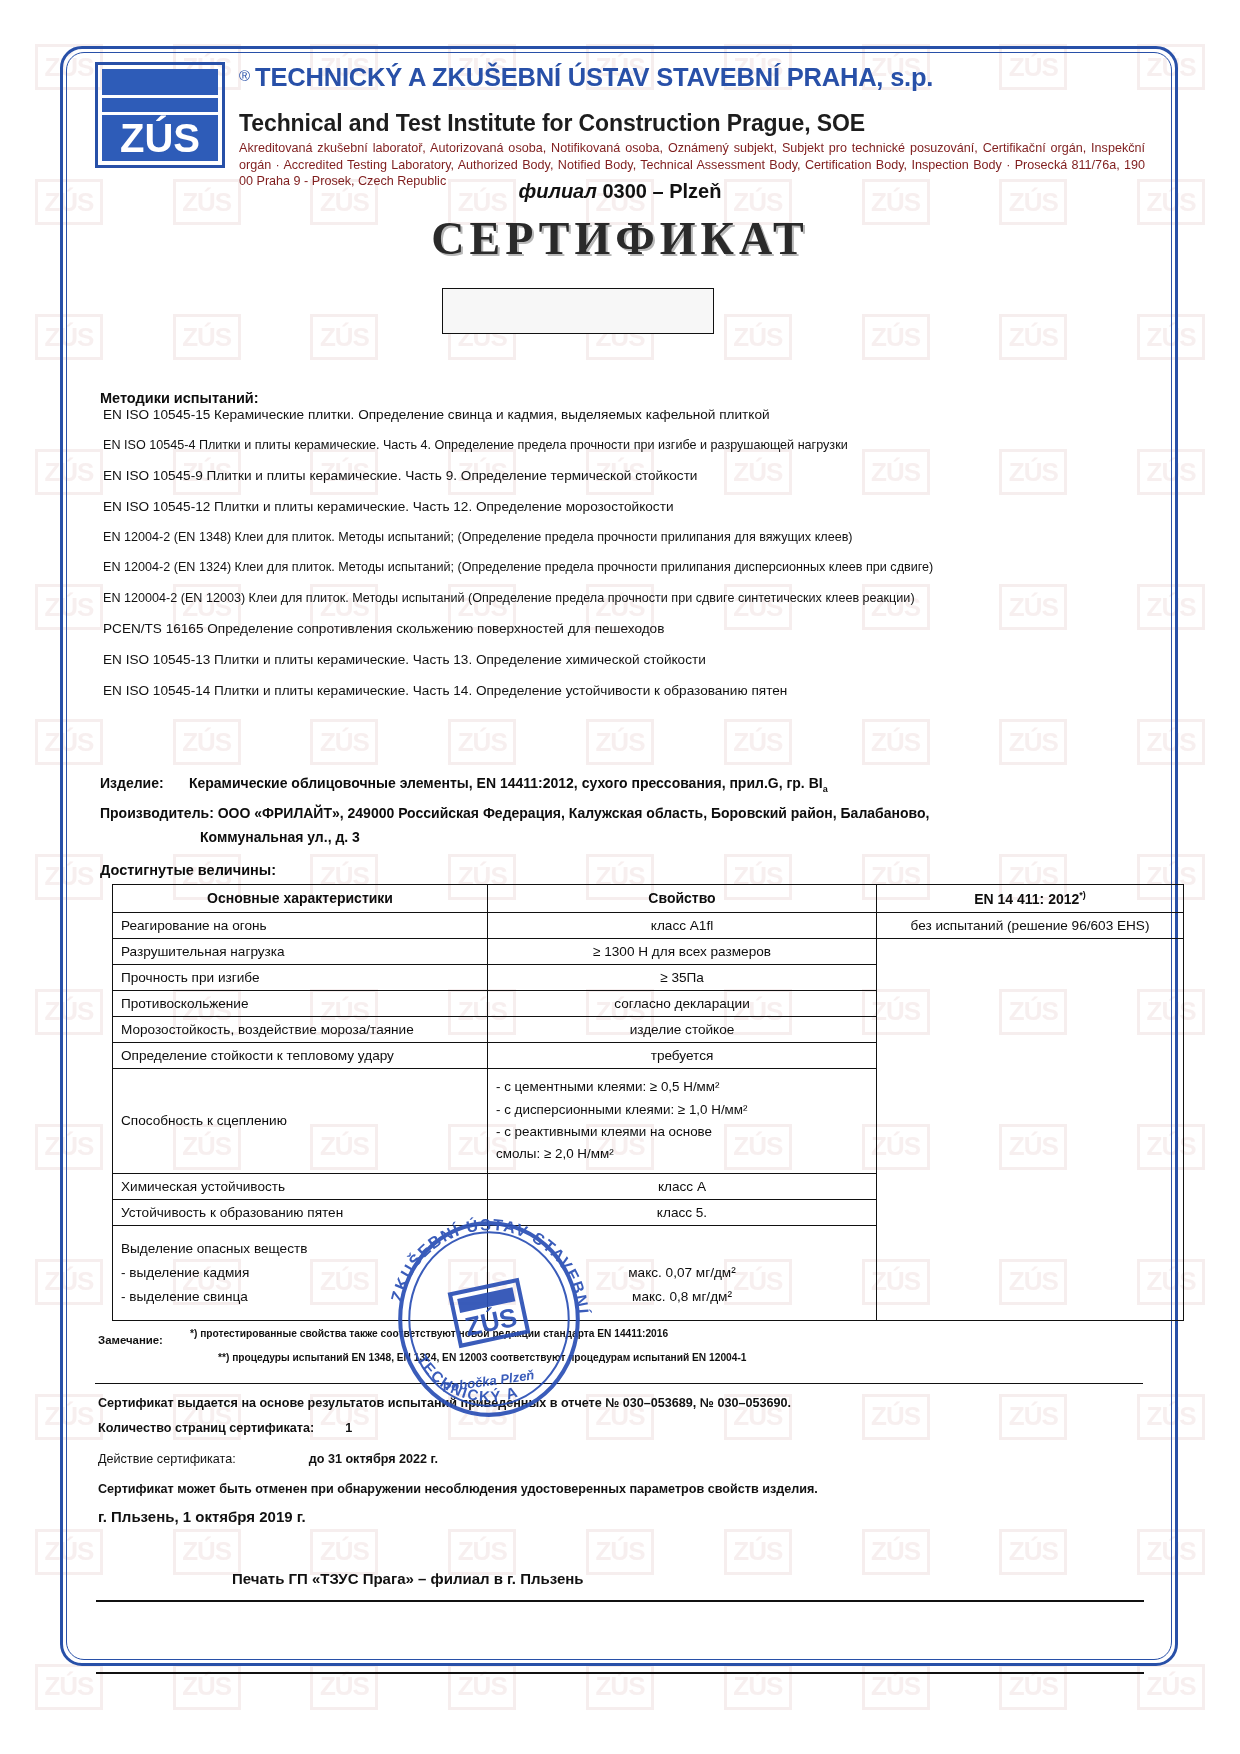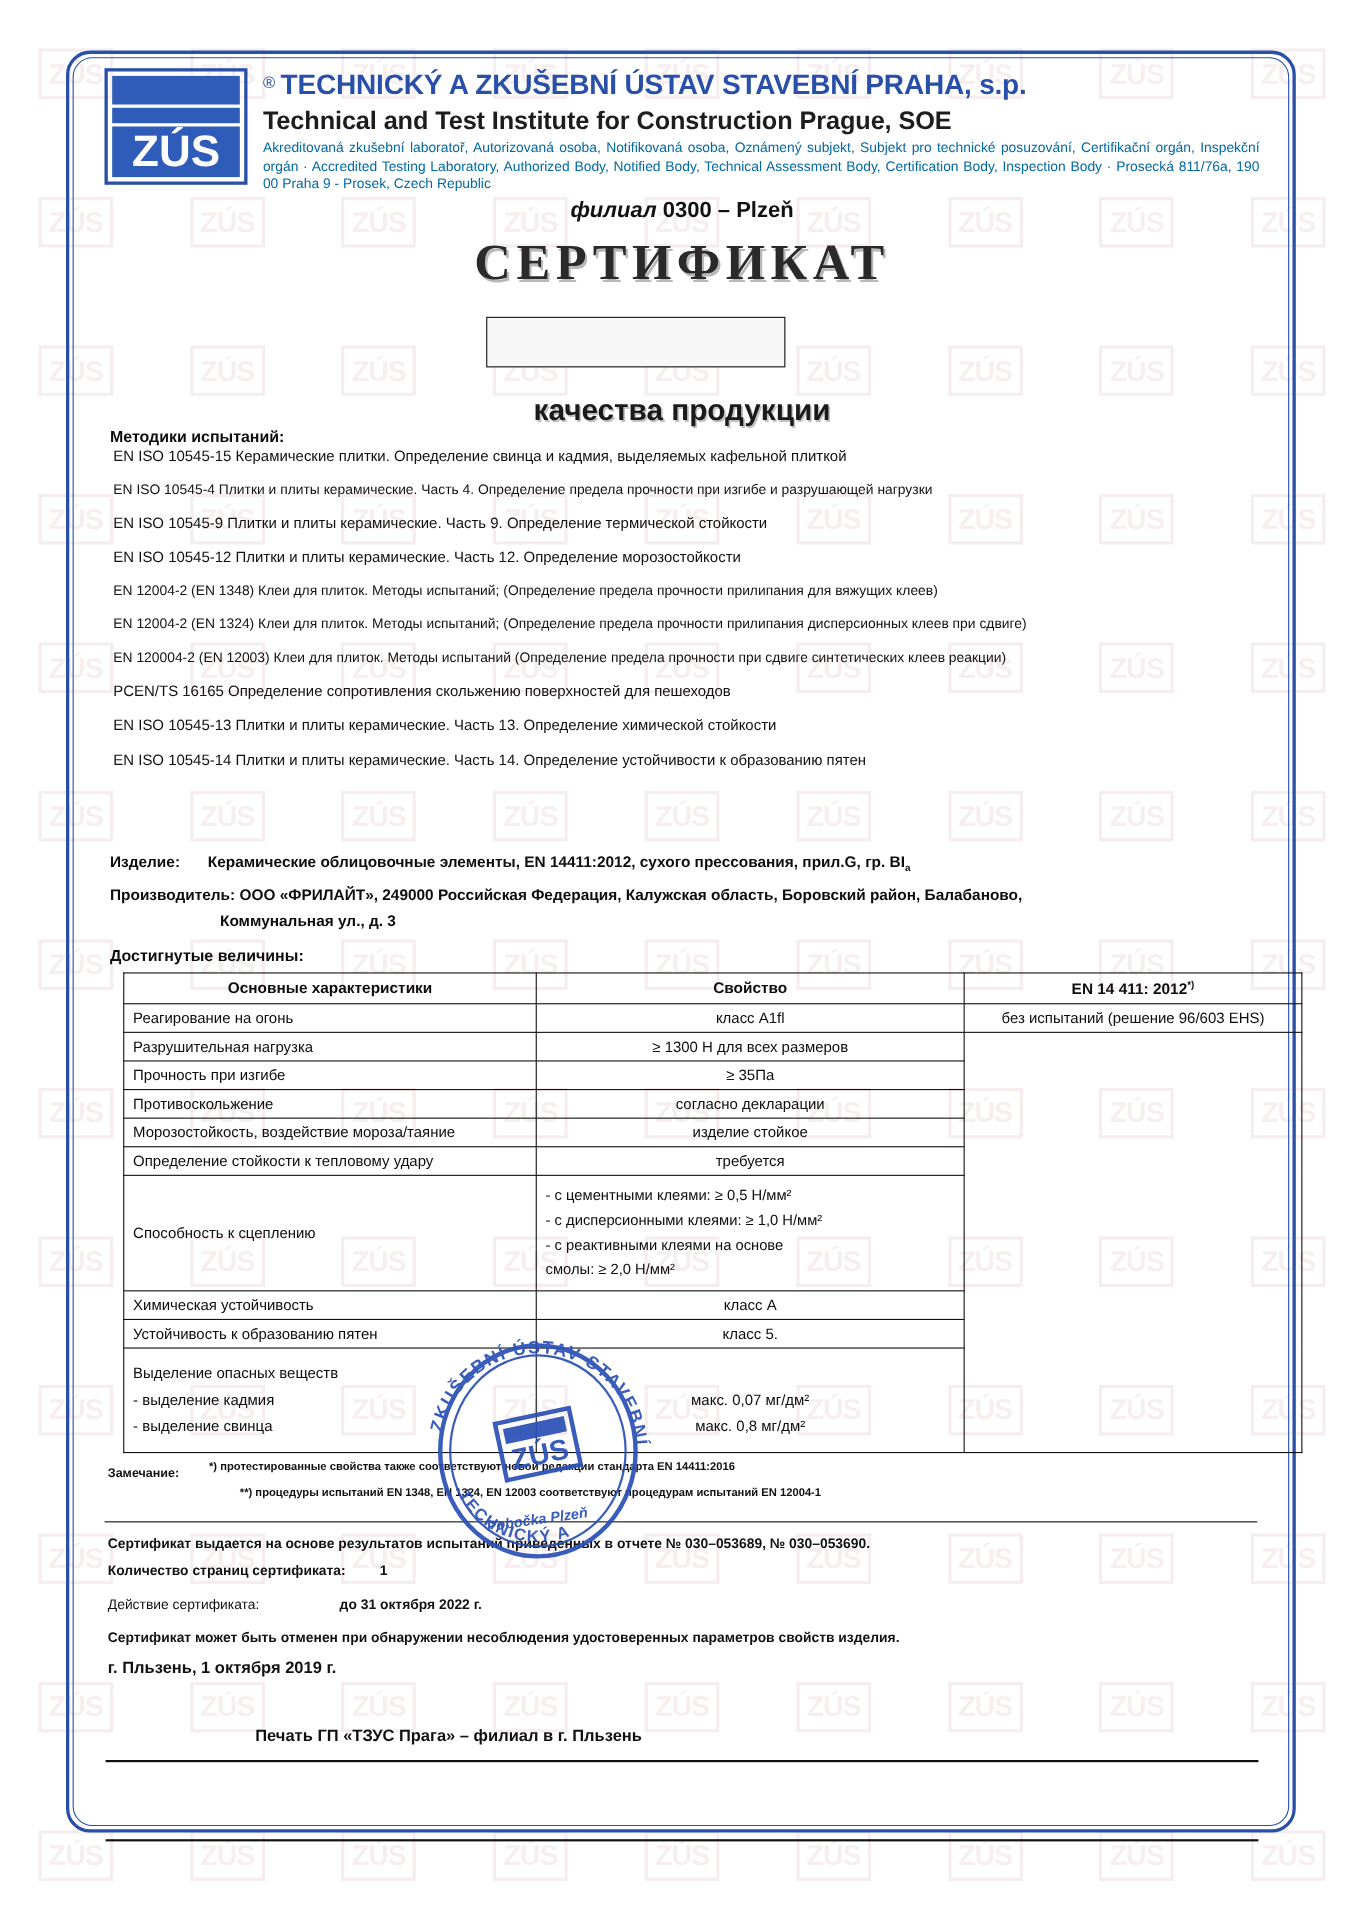--- a/index.html
+++ b/index.html
@@ -47,24 +47,24 @@
   }
   .hdr-right{flex:1;min-width:0;padding-top:2px;}
   .reg-line{display:flex;align-items:flex-start;gap:5px;}
   .reg-mark{font-size:15px;color:#2850a8;line-height:1;padding-top:4px;}
   .inst-cz{
     color:#2850a8;font-weight:bold;font-size:25.5px;line-height:1.04;
     letter-spacing:-0.2px;white-space:nowrap;
   }
   .inst-en{
     color:#1d1d1d;font-weight:bold;font-size:23px;line-height:1.15;
-    letter-spacing:-0.1px;margin-top:5px;white-space:nowrap;
+    letter-spacing:-0.1px;margin-top:19px;white-space:nowrap;
   }
   .accred{
-    font-size:12.6px;line-height:1.33;color:#0369a1;margin-top:4px;
+    font-size:12.6px;line-height:1.33;color:#7f1d1d;margin-top:4px;
     text-align:justify;
   }
   .branch{
     position:absolute;left:0;right:0;top:180px;text-align:center;
     font-size:20px;font-weight:bold;font-style:italic;color:#111;
   }
   .branch b{font-style:normal;}
   
   .cert-title{
     position:absolute;left:0;right:0;top:212px;text-align:center;
@@ -519,21 +519,20 @@
     </div>
   </div>
 
   <div class="branch">
     <span>филиал</span>
     <b>0300 – Plzeň</b>
   </div>
 
   <div class="cert-title">СЕРТИФИКАТ</div>
   <div class="cert-box"></div>
-  <div class="cert-sub">качества продукции</div>
 
   <div class="sec-label" style="top:390px;">Методики испытаний:</div>
   <div class="methods" id="methods-list">
       <div class="method">EN ISO 10545-15 Керамические плитки. Определение свинца и кадмия, выделяемых кафельной плиткой</div>
       <div class="method sm">EN ISO 10545-4 Плитки и плиты керамические. Часть 4. Определение предела прочности при изгибе и разрушающей нагрузки</div>
       <div class="method">EN ISO 10545-9 Плитки и плиты керамические. Часть 9. Определение термической стойкости</div>
       <div class="method">EN ISO 10545-12 Плитки и плиты керамические. Часть 12. Определение морозостойкости</div>
       <div class="method sm">EN 12004-2 (EN 1348) Клеи для плиток. Методы испытаний; (Определение предела прочности прилипания для вяжущих клеев)</div>
       <div class="method sm">EN 12004-2 (EN 1324) Клеи для плиток. Методы испытаний; (Определение предела прочности прилипания дисперсионных клеев при сдвиге)</div>
       <div class="method sm">EN 120004-2 (EN 12003) Клеи для плиток. Методы испытаний (Определение предела прочности при сдвиге синтетических клеев реакции)</div>

